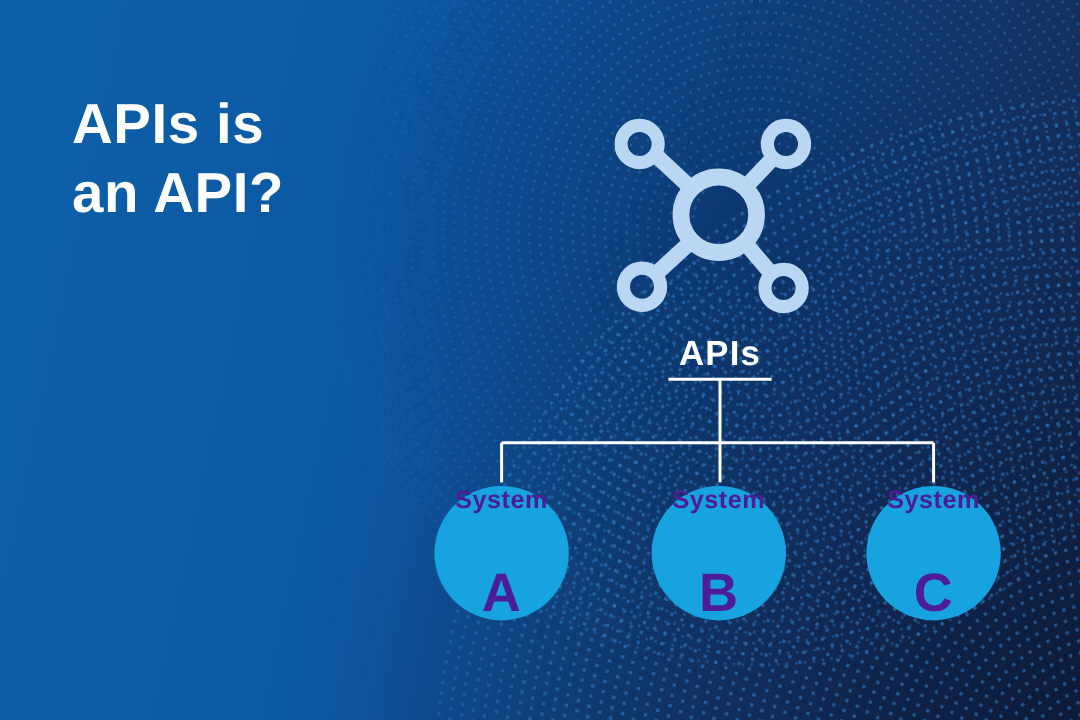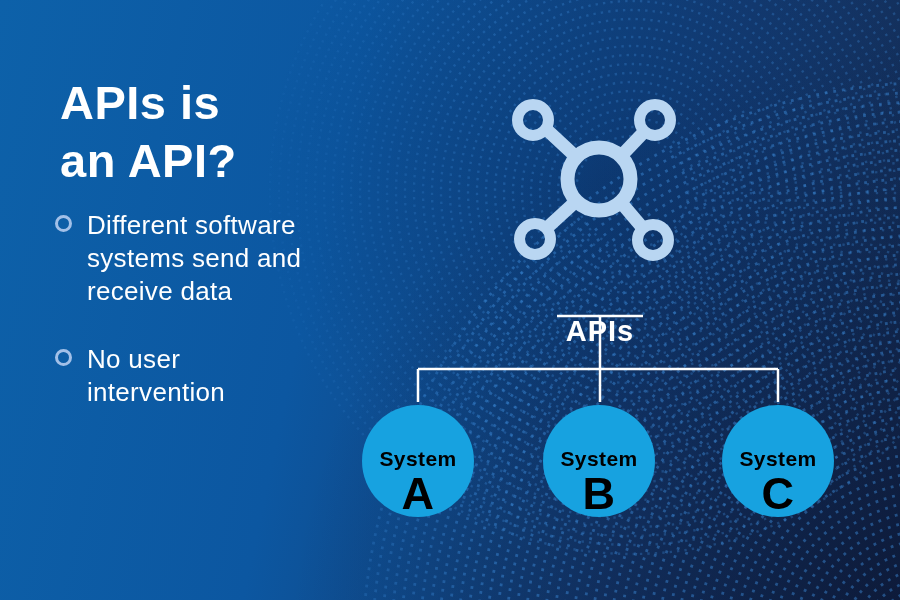--- a/index.html
+++ b/index.html
@@ -36,28 +36,27 @@
   }
   .btext {
     color: #ffffff; font-size: 26px; line-height: 33px; font-weight: 400;
     letter-spacing: 0.3px; white-space: pre-line;
   }
   svg.hub { position: absolute; left: 512px; top: 93px; width: 174px; height: 172px; }
   .apis-label {
     position: absolute; left: 520px; top: 279px; width: 160px;
     text-align: center; color: #ffffff; font-size: 29px; font-weight: 700;
     letter-spacing: 1px;
-    margin-top: 36px;
   }
   svg.tree { position: absolute; left: 0; top: 0; width: 900px; height: 600px; pointer-events: none; }
   .sysnode {
     position: absolute; top: 405px; width: 112px; height: 112px;
     border-radius: 50%; background: #17a2e0;
-    display: flex; flex-direction: column; align-items: center; justify-content: flex-end;
-    color: #000000; text-align: center;
+    display: flex; flex-direction: column; align-items: center; justify-content: space-between;
+    color: #4c1d95; text-align: center;
   }
   .sys-a { left: 362px; }
   .sys-b { left: 543px; }
   .sys-c { left: 722px; }
   .sysname { font-size: 21px; font-weight: 700; line-height: 24px; letter-spacing: 0.4px; }
   .sysletter { font-size: 45px; font-weight: 700; line-height: 46px; letter-spacing: 0.5px; }
 </style>
 </head>
 <body>
 
@@ -167,33 +166,20 @@
         <circle cx="935" cy="655" r="544" fill="none" stroke="#3f8fdd" stroke-width="2.8" stroke-dasharray="2.8 5.88" opacity="0.45"></circle>
         <circle cx="935" cy="655" r="553.5" fill="none" stroke="#3f8fdd" stroke-width="2.8" stroke-dasharray="2.8 5.88" opacity="0.45"></circle>
         <circle cx="935" cy="655" r="563" fill="none" stroke="#3f8fdd" stroke-width="2.8" stroke-dasharray="2.8 5.88" opacity="0.45"></circle>
         <circle cx="935" cy="655" r="572.5" fill="none" stroke="#3f8fdd" stroke-width="2.8" stroke-dasharray="2.8 5.88" opacity="0.45"></circle>
       </g>
   </svg>
 
   <h1 class="title">APIs is
 an API?</h1>
 
-  <ul class="bullets">
-    <li class="bullet">
-      <span class="marker"></span>
-      <span class="btext">Different software
-systems send and
-receive data</span>
-    </li>
-    <li class="bullet">
-      <span class="marker"></span>
-      <span class="btext">No user
-intervention</span>
-    </li>
-  </ul>
 
   <svg class="hub" viewBox="0 0 174 172">
     <g stroke="#b9d6f2" fill="none">
       <line x1="62" y1="62" x2="34" y2="36" stroke-width="13"></line>
       <line x1="111" y1="61" x2="131" y2="40" stroke-width="13"></line>
       <line x1="61" y1="111" x2="37" y2="133" stroke-width="13"></line>
       <line x1="112" y1="113" x2="129" y2="133" stroke-width="13"></line>
       <circle cx="87" cy="86" r="31.5" stroke-width="14"></circle>
       <circle cx="21" cy="27" r="15.5" stroke-width="11"></circle>
       <circle cx="143" cy="27" r="15.5" stroke-width="11"></circle>

